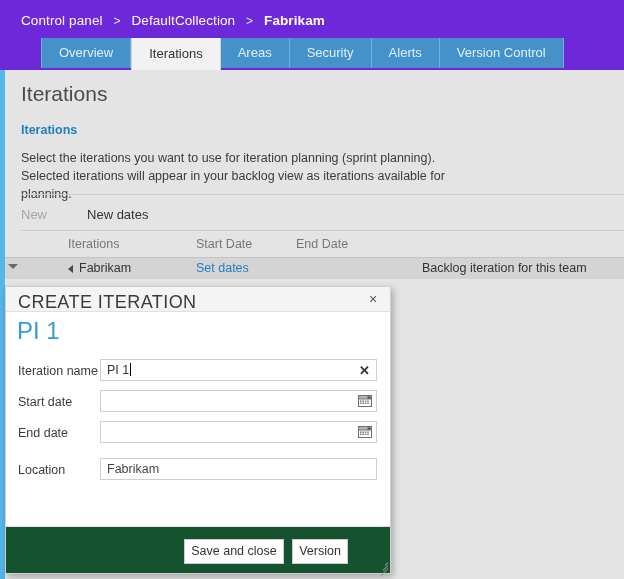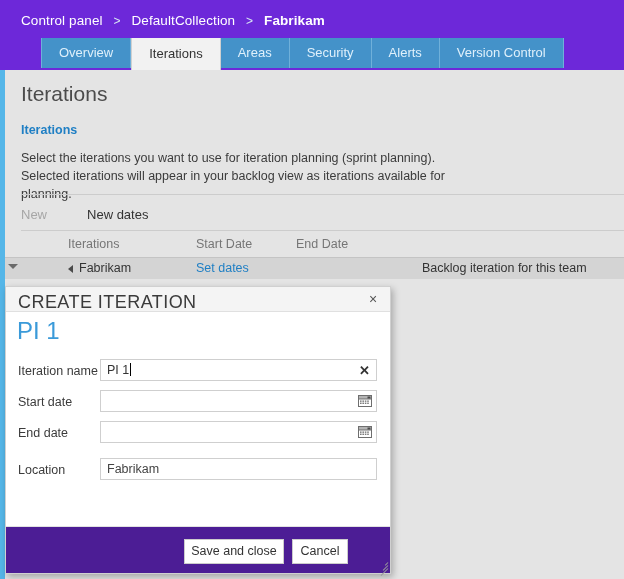--- a/index.html
+++ b/index.html
@@ -354,21 +354,21 @@
     width: 100%;
     height: 1px;
     background: #e2e2e2;
   }
   .dlg-footer {
     position: absolute;
     left: 0;
     bottom: 0;
     width: 100%;
     height: 46px;
-    background: #4c1d95;
+    background: #14532d;
   }
   .btn {
     position: absolute;
     top: 12px;
     height: 25px;
     line-height: 23px;
     text-align: center;
     font-size: 12.5px;
     color: #333333;
     background: #ffffff;
@@ -527,20 +527,20 @@
       <div class="fctl readonly">
         <span class="fval">Fabrikam</span>
       </div>
     </div>
   </div>
 
   <div class="dlg-footdiv"></div>
 
   <div class="dlg-footer">
     <div class="btn save">Save and close</div>
-    <div class="btn cancel">Cancel</div>
+    <div class="btn cancel">Version</div>
     <div class="resize-grip">
       <i></i>
         <i></i>
         <i></i>
     </div>
   </div>
 </div>
 
 </body></html>

